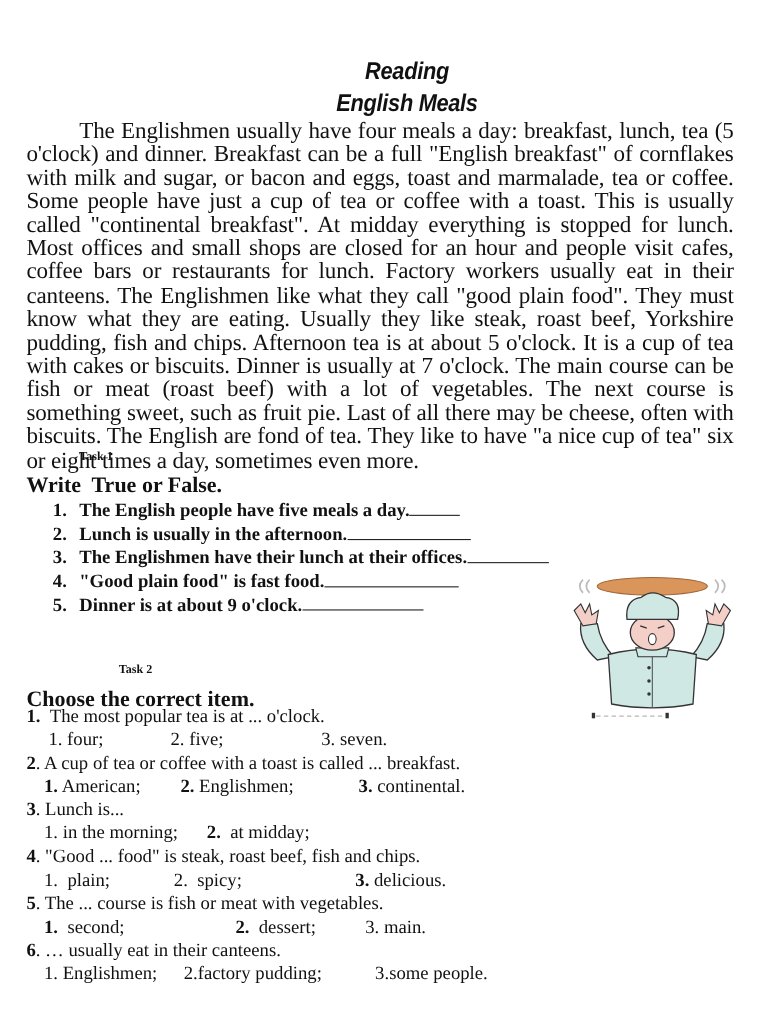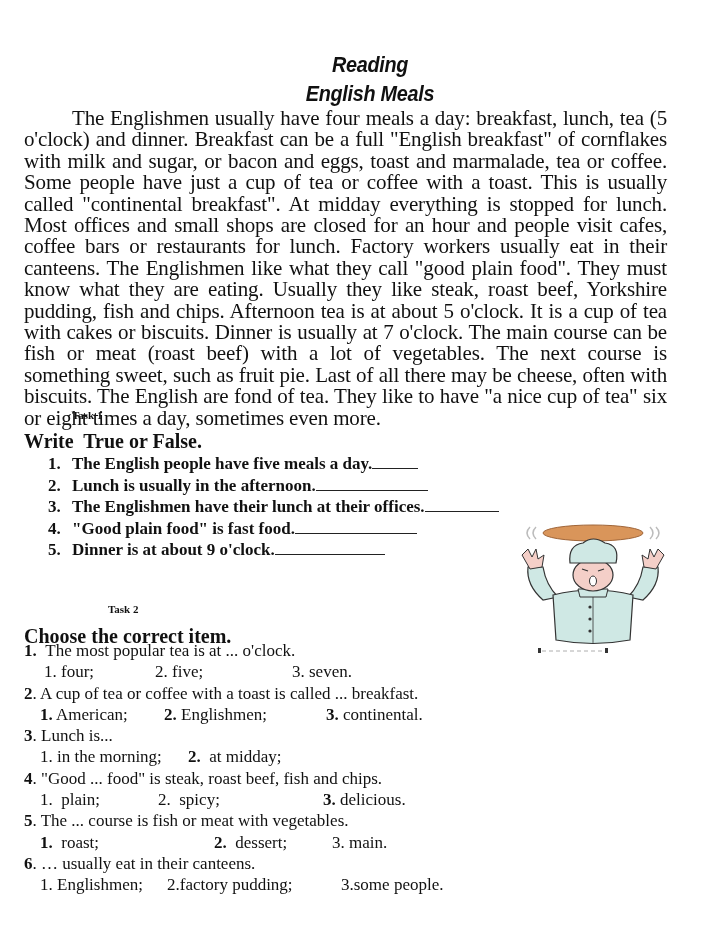--- a/index.html
+++ b/index.html
@@ -125,21 +125,21 @@
 
   <div class="q"><b>4</b><span>. "Good ... food" is steak, roast beef, fish and chips.</span></div>
   <div class="opts">
     <span class="opt" style="left:0px"><span>1.</span>&nbsp; <span>plain;</span></span>
     <span class="opt" style="left:118px"><span>2.</span>&nbsp; <span>spicy;</span></span>
     <span class="opt" style="left:283px"><b>3.</b> <span>delicious.</span></span>
   </div>
 
   <div class="q"><b>5</b><span>. The ... course is fish or meat with vegetables.</span></div>
   <div class="opts">
-    <span class="opt" style="left:0px"><b>1.</b>&nbsp; <span>roast;</span></span>
+    <span class="opt" style="left:0px"><b>1.</b>&nbsp; <span>second;</span></span>
     <span class="opt" style="left:174px"><b>2.</b>&nbsp; <span>dessert;</span></span>
     <span class="opt" style="left:292px"><span>3.</span> <span>main.</span></span>
   </div>
 
   <div class="q"><b>6</b><span>. … usually eat in their canteens.</span></div>
   <div class="opts">
     <span class="opt" style="left:0px"><span>1.</span> <span>Englishmen;</span></span>
     <span class="opt" style="left:127px"><span>2.</span><span>factory pudding;</span></span>
     <span class="opt" style="left:301px"><span>3.</span><span>some people.</span></span>
   </div>

